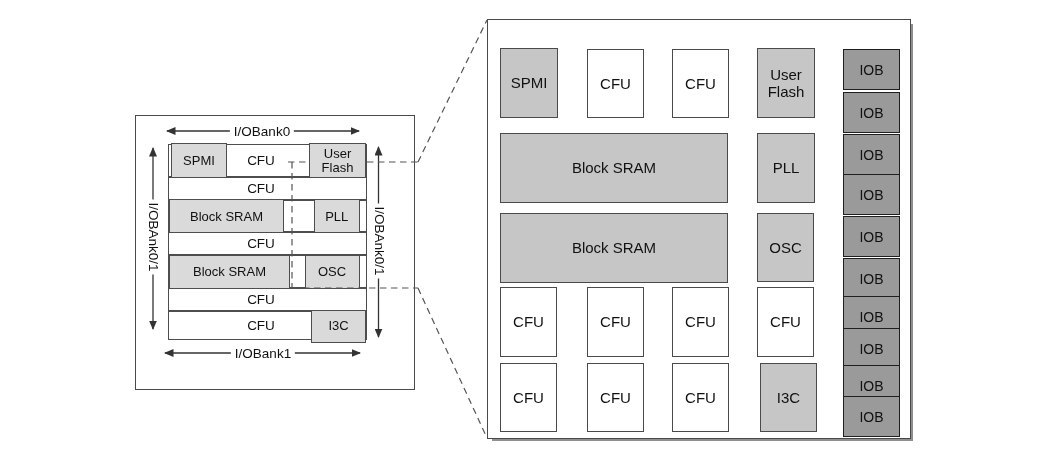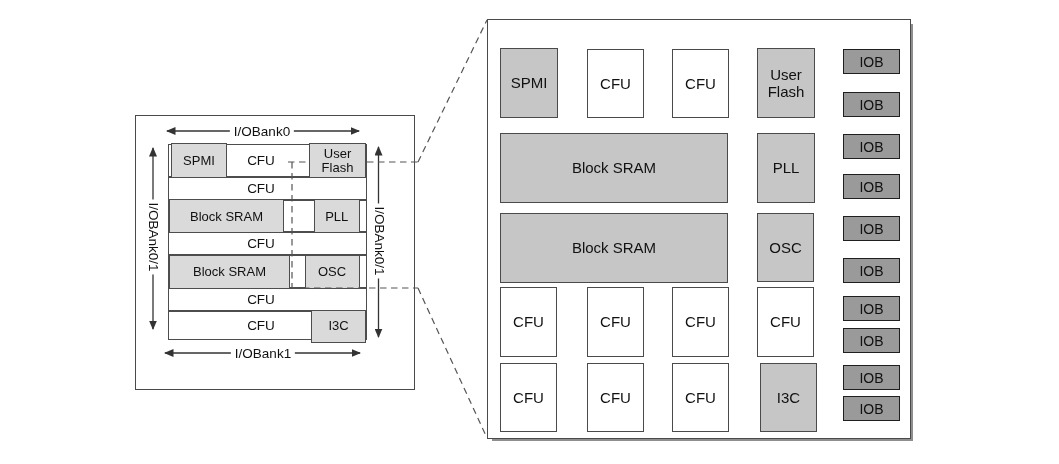--- a/index.html
+++ b/index.html
@@ -12,21 +12,21 @@
         box-sizing:border-box;z-index:2;}
   .lblock{position:absolute;background:#dadada;border:1.2px solid #4d4d4d;box-sizing:border-box;
         display:flex;align-items:center;justify-content:center;font-size:13px;text-align:center;
         line-height:1.05;z-index:2;}
   .row-label{position:absolute;left:0;top:0;height:100%;width:184px;display:flex;align-items:center;
         justify-content:center;font-size:13.5px;}
   .rblock{position:absolute;border:1.4px solid #4a4a4a;box-sizing:border-box;display:flex;
         align-items:center;justify-content:center;font-size:15px;text-align:center;line-height:1.15;z-index:2;}
   .rblock.gray{background:#c6c6c6;}
   .rblock.white{background:#fff;}
-  .iob{position:absolute;left:843px;width:57px;height:25px;background:#9a9a9a;
+  .iob{position:absolute;left:843px;width:57px;height:41px;background:#9a9a9a;
         border:1.8px solid #1f1f1f;box-sizing:border-box;display:flex;align-items:center;
         justify-content:center;font-size:14px;z-index:2;}
   .axis-label{position:absolute;background:#fff;padding:0 4px;font-size:13.5px;white-space:nowrap;
         z-index:4;transform:translate(-50%,-50%);}
   .axis-label.vert{transform:translate(-50%,-50%) rotate(90deg);padding:0 3px;}
   #overlay{position:absolute;left:0;top:0;z-index:3;pointer-events:none;}
 </style>
 </head>
 <body>
 

